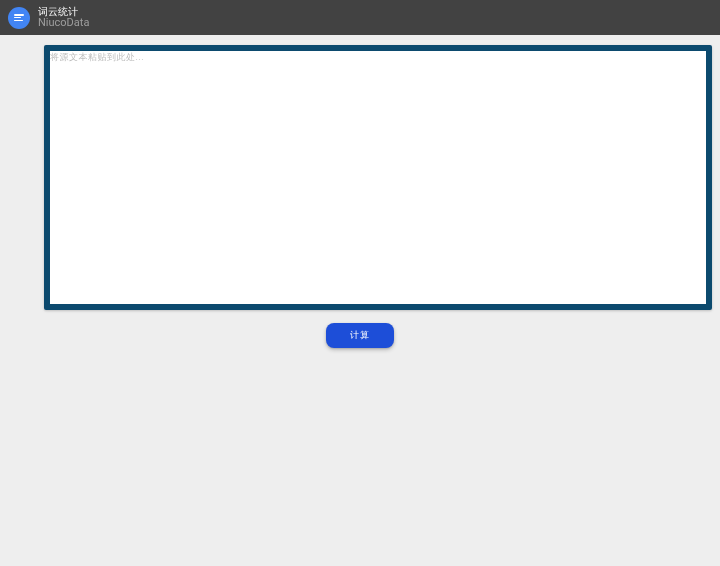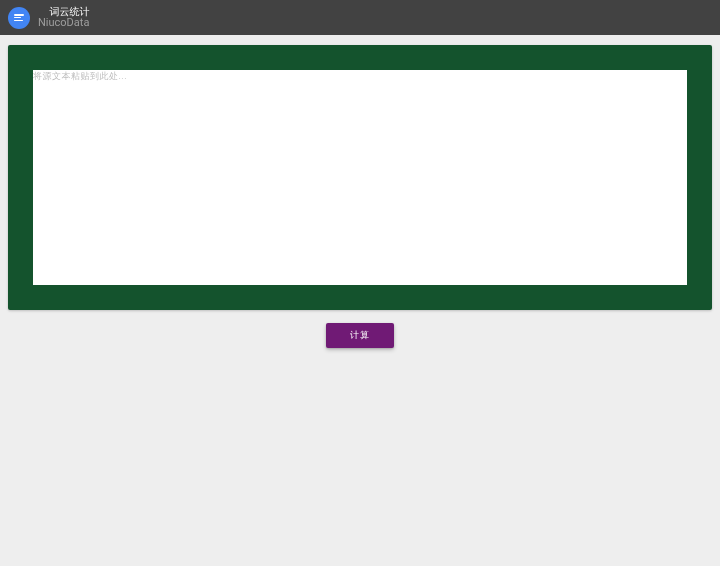--- a/index.html
+++ b/index.html
@@ -45,40 +45,40 @@
       border-radius: 1px;
     }
     .logo-bar:nth-child(1) { width: 100%; }
     .logo-bar:nth-child(2) { width: 70%; }
     .logo-bar:nth-child(3) { width: 85%; }
     .header-text {
       display: flex;
       flex-direction: column;
       justify-content: center;
       line-height: 1.1;
-      text-align: right;
     }
     .header-title {
       color: #ffffff;
       font-size: 10px;
       font-weight: 500;
     }
     .header-subtitle {
       color: #9e9e9e;
       font-size: 11px;
     }
     .main-content {
       padding: 10px 8px;
     }
     .textarea-card {
-      background-color: #14532d;
+      background-color: #0c4a6e;
       border-radius: 2px;
       box-shadow: 0 1px 3px rgba(0,0,0,0.12), 0 1px 2px rgba(0,0,0,0.08);
-      padding: 25px;
+      padding: 6px;
       height: 265px;
+      margin-left: 36px;
     }
     .text-input {
       width: 100%;
       height: 100%;
       border: none;
       outline: none;
       resize: none;
       font-family: inherit;
       font-size: 9px;
       color: #333;
@@ -87,28 +87,28 @@
       color: #bdbdbd;
       font-size: 9px;
       letter-spacing: 0.5px;
     }
     .button-container {
       display: flex;
       justify-content: center;
       margin-top: 13px;
     }
     .compute-button {
-      background-color: #701a75;
+      background-color: #1d4ed8;
       color: #ffffff;
       border: none;
       padding: 0 24px;
       height: 25px;
       font-size: 9px;
       font-weight: 500;
-      border-radius: 2px;
+      border-radius: 8px;
       cursor: pointer;
       box-shadow: 0 2px 4px rgba(0,0,0,0.2), 0 1px 2px rgba(0,0,0,0.15);
       letter-spacing: 1px;
     }
   </style>
 </head>
 <body>
 
 <div class="header">
   <div class="logo">

